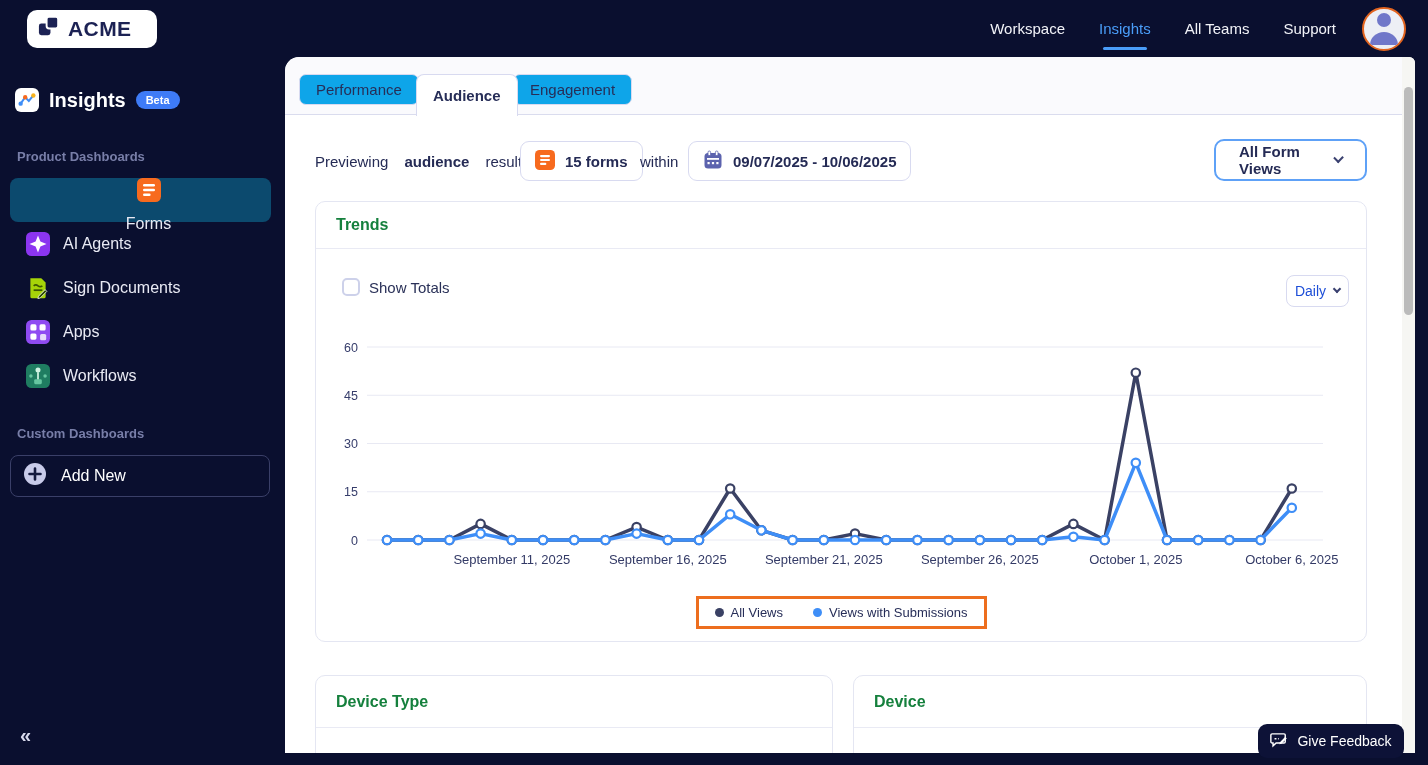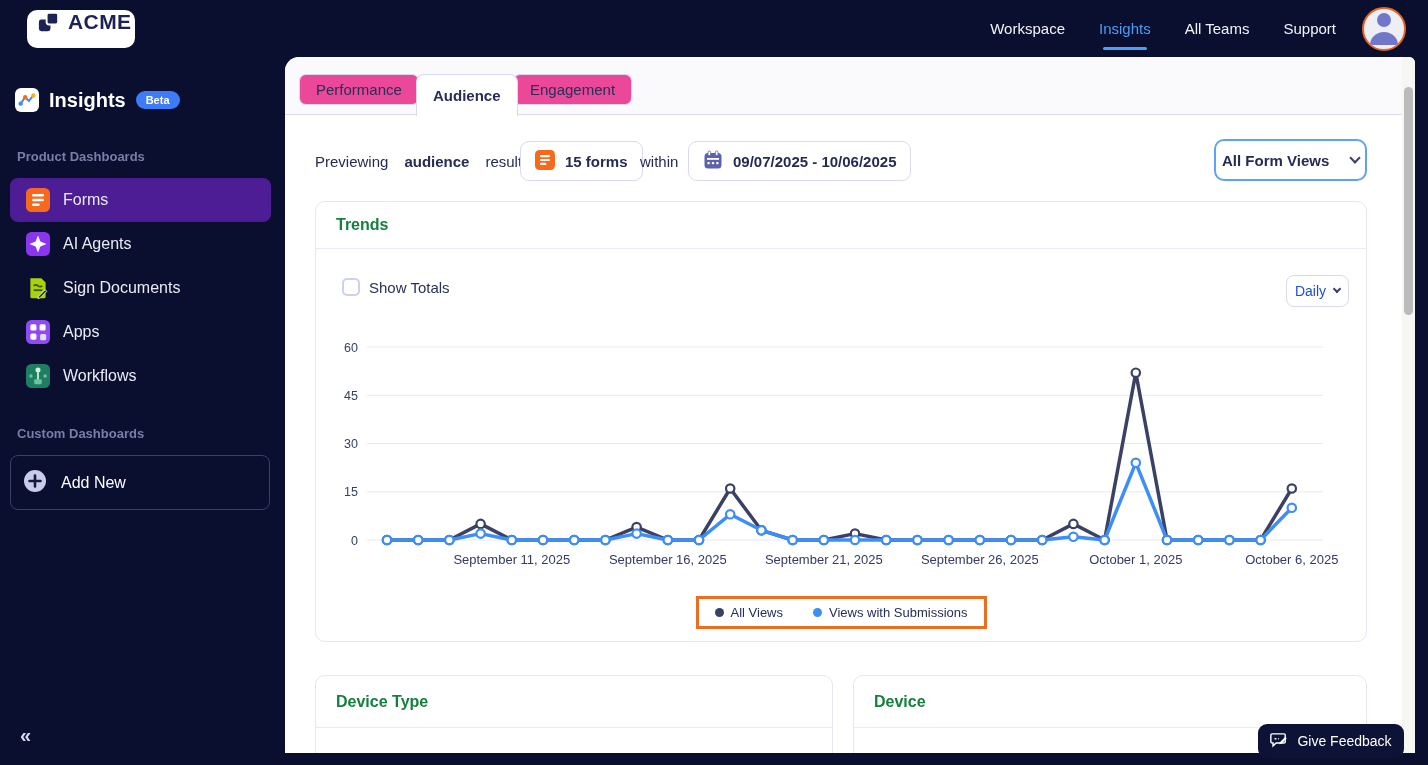--- a/index.html
+++ b/index.html
@@ -3,51 +3,51 @@
 <meta charset="utf-8">
 <style>
   * { margin:0; padding:0; box-sizing:border-box; }
   html,body { width:1428px; height:765px; }
   body {
     position:relative; background:#0A0F2F; overflow:hidden;
     font-family:"Liberation Sans", sans-serif; color:#252B55;
   }
   
   .topbar { position:absolute; left:0; top:0; width:100%; height:57px; display:flex; align-items:center; }
-  .logo { margin-left:27px; background:#fff; border-radius:10px; height:38px; padding:0 4px 0 10px; display:flex; gap:6px; }
+  .logo { margin-left:27px; background:#fff; border-radius:10px; height:38px; padding:0 26px 0 10px; display:flex; align-items:center; gap:6px; }
   .logo-text { font-size:21px; font-weight:bold; color:#1C2254; letter-spacing:.4px; }
   .topnav { margin-left:auto; display:flex; align-items:center; gap:34px; font-size:15px; color:#F2F3F8; }
   .nav-item { position:relative; cursor:pointer; }
   .nav-item.active { color:#4A9DF8; }
   .nav-item.active::after { content:""; position:absolute; left:50%; transform:translateX(-50%); top:27px; width:44px; height:3px; background:#4A9DF8; border-radius:2px; }
   .avatar { width:44px; height:44px; border-radius:50%; border:2.5px solid #E2641F; background:#EDEFF5; margin:0 22px 0 26px; overflow:hidden; display:flex; align-items:flex-end; justify-content:center; }
   
   .sidebar { position:absolute; left:0; top:57px; width:285px; bottom:0; }
   .sb-head { display:flex; align-items:center; gap:10px; margin:31px 0 0 15px; }
   .app-icon { width:24px; height:24px; background:#fff; border-radius:6px; display:flex; align-items:center; justify-content:center; }
   .sb-title { color:#fff; font-size:20px; font-weight:600; }
   .beta { background:#3E7BF7; color:#fff; font-size:11px; font-weight:bold; padding:3px 10px; border-radius:10px; }
   .sb-section { color:#787EA8; font-size:13px; font-weight:bold; margin:37px 0 14px 17px; }
   .sb-section.second { margin-top:28px; }
   .sb-item { display:flex; align-items:center; gap:13px; height:44px; margin:0 14px 0 10px; padding-left:16px; border-radius:8px; color:#E9EAF4; font-size:16px; cursor:pointer; }
-  .sb-item.selected { background:#4c1d95; }
+  .sb-item.selected { background:#0c4a6e;flex-direction:column; }
   .sb-ic { width:24px; height:24px; flex:none; display:flex; align-items:center; justify-content:center; }
-  .add-new { display:flex; align-items:center; gap:14px; height:55px; margin:0 15px 0 10px; padding-left:12px; border:1px solid #3A3F68; border-radius:8px; color:#fff; font-size:16px; cursor:pointer; }
+  .add-new { display:flex; align-items:center; gap:14px; height:42px; margin:0 15px 0 10px; padding-left:12px; border:1px solid #3A3F68; border-radius:8px; color:#fff; font-size:16px; cursor:pointer; }
   .collapse { position:absolute; left:20px; bottom:18px; color:#D7D9EC; font-size:20px; font-weight:bold; cursor:pointer; }
   
   .panel { position:absolute; left:285px; top:57px; width:1130px; height:696px; background:#fff; border-radius:14px 6px 0 0; overflow:hidden; }
   .tabbar { position:absolute; left:0; top:0; right:13px; height:58px; background:#FAFAFD; border-bottom:1px solid #DADCEE; border-radius:14px 0 0 0; }
-  .tab { position:absolute; top:17px; height:31px; display:flex; align-items:center; padding:0 16px; border:1px solid #D8DAF0; border-radius:7px; background:#ec4899; color:#272E58; font-size:15px; cursor:pointer; }
+  .tab { position:absolute; top:17px; height:31px; display:flex; align-items:center; padding:0 16px; border:1px solid #D8DAF0; border-radius:7px; background:#0ea5e9; color:#272E58; font-size:15px; cursor:pointer; }
   .tab.t0 { left:14px; } .tab.t2 { left:228px; }
   .tab.active { left:131px; height:42px; background:#fff; border-bottom:none; border-radius:8px 8px 0 0; font-weight:bold; z-index:2; }
   .preview-text { position:absolute; left:30px; top:84px; height:40px; display:flex; align-items:center; gap:16px; font-size:15px; }
   .chip { position:absolute; top:84px; height:40px; border:1px solid #D8DAF0; border-radius:9px; background:#fff; display:flex; align-items:center; gap:10px; padding:0 14px; font-size:15px; font-weight:bold; cursor:pointer; }
   .chip.forms { left:235px; } .chip.dates { left:403px; }
   .within { position:absolute; left:355px; top:84px; height:40px; display:flex; align-items:center; font-size:15px; }
-  .views-dd { position:absolute; left:929px; top:82px; width:153px; height:42px; border:2px solid #5EA1F7; border-radius:10px; display:flex; align-items:center; justify-content:space-between; padding:0 6px; font-size:15px; font-weight:bold; cursor:pointer; background:#fff; }
+  .views-dd { position:absolute; left:929px; top:82px; width:153px; height:42px; border:2px solid #5EA1F7; border-radius:10px; display:flex; align-items:center; justify-content:space-between; padding:0 23px; font-size:15px; font-weight:bold; cursor:pointer; background:#fff; }
   .chev { display:inline-block; width:8px; height:8px; border-right:2px solid #3A4170; border-bottom:2px solid #3A4170; transform:rotate(45deg); margin-top:-4px; }
   
   .card { position:absolute; background:#fff; border:1px solid #E4E6F2; border-radius:10px; }
   #trends-card { left:30px; top:144px; width:1052px; height:441px; }
   .card-head { height:47px; border-bottom:1px solid #E9EAF4; display:flex; align-items:center; padding-left:20px; font-size:16px; font-weight:bold; color:#15803d; }
   .bottom-card .card-head { height:52px; }
   #device-card { left:30px; top:618px; width:518px; height:200px; }
   #source-card { left:568px; top:618px; width:514px; height:200px; }
   .show-totals { position:absolute; left:26px; top:76px; display:flex; align-items:center; gap:9px; font-size:15px; color:#2A3158; }
   .checkbox { width:18px; height:18px; border:2px solid #CDD1EA; border-radius:5px; background:#fff; cursor:pointer; }

